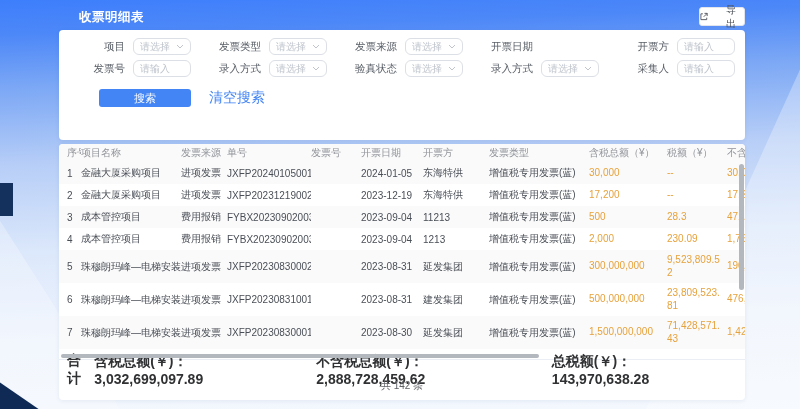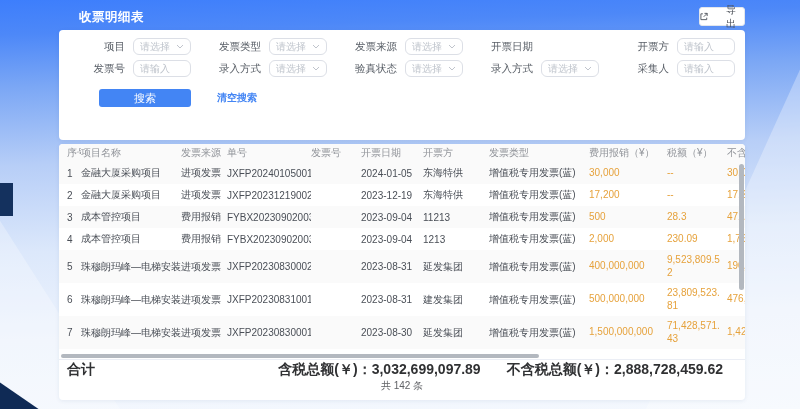--- a/index.html
+++ b/index.html
@@ -32,21 +32,21 @@
   .ctrl input { border:none; outline:none; width:100%; font-size:10px; color:#303133; height:13px;
     font-family:inherit; }
   .ctrl input::placeholder { color:#bfc4cc; }
   .ctrl .chev { margin-left:auto; color:#c0c4cc; }
   .daterange { gap:4px; }
   .daterange .sep { color:#5a6068; font-size:10px; flex:0 0 auto; padding:0 4px; }
   .daterange input { width:52px; flex:1; }
   .btn-row { margin-top:7px; display:flex; align-items:center; }
   .search-btn { margin-left:30px; width:92px; height:18px; background:#4385f4; color:#fff; border:none;
     border-radius:3px; font-size:11px; cursor:pointer; font-family:inherit; }
-  .clear-link { margin-left:26px; font-size:10px; color:#4385f4; cursor:pointer;font-weight:bold; }
+  .clear-link { margin-left:18px; font-size:14px; color:#4385f4; cursor:pointer; }
 
   .table-card { top:144px; height:256px; overflow:hidden; }
   .tbl-wrap { position:relative; width:686px; height:210px; overflow:hidden; }
   table.tbl { width:752px; table-layout:fixed; border-collapse:collapse; font-size:10px; }
   .tbl th { text-align:left; font-weight:normal; color:#909399; background:#fafafa; height:18px;
     padding:0 6px 0 0; white-space:nowrap; overflow:hidden; }
   .tbl td { color:#4a4f57; padding:4px 6px 4px 0; white-space:nowrap; overflow:hidden; }
   .tbl th:first-child, .tbl td:first-child { padding-left:8px; }
   .tbl tbody tr:nth-child(odd) td { background:#fafafa; }
   .tbl td.amt { color:#e6a23c; white-space:normal; word-break:break-all; line-height:1.25; }
@@ -195,21 +195,21 @@
         <thead>
             <tr id="thead-row">
               <th>序号</th>
               <th>项目名称</th>
               <th>发票来源</th>
               <th>单号</th>
               <th>发票号</th>
               <th>开票日期</th>
               <th>开票方</th>
               <th>发票类型</th>
-              <th>费用报销（¥）</th>
+              <th>含税总额（¥）</th>
               <th>税额（¥）</th>
               <th>不含税金额（¥）</th>
             </tr>
           </thead>
         <tbody id="tbody">
             <tr>
               <td>1</td>
               <td>金融大厦采购项目</td>
               <td>进项发票</td>
               <td>JXFP20240105001</td>
@@ -262,21 +262,21 @@
             </tr>
             <tr>
               <td>5</td>
               <td>珠穆朗玛峰—电梯安装</td>
               <td>进项发票</td>
               <td>JXFP20230830002</td>
               <td></td>
               <td>2023-08-31</td>
               <td>延发集团</td>
               <td>增值税专用发票(蓝)</td>
-              <td class="amt">400,000,000</td>
+              <td class="amt">300,000,000</td>
               <td class="amt">9,523,809.52</td>
               <td class="amt">190,476,190.48</td>
             </tr>
             <tr>
               <td>6</td>
               <td>珠穆朗玛峰—电梯安装</td>
               <td>进项发票</td>
               <td>JXFP20230831001</td>
               <td></td>
               <td>2023-08-31</td>
@@ -317,20 +317,21 @@
       <div class="vscroll"></div>
     </div>
     <div class="hscroll">
       <div class="thumb"></div>
     </div>
     <div class="summary">
       <span>合计</span>
       <span class="totals" id="totals">
           <span class="t-item">含税总额(￥)：3,032,699,097.89</span>
           <span class="t-item">不含税总额(￥)：2,888,728,459.62</span>
+          <span class="t-item">总税额(￥)：143,970,638.28</span>
         </span>
     </div>
     <div class="pager">
       <span>共 142 条</span>
       <span class="arrow">&lt;</span>
       <span id="pages" style="display:flex;gap:7px;">
           <span class="pg cur">1</span>
           <span class="pg">2</span>
           <span class="pg">3</span>
           <span class="pg">4</span>

